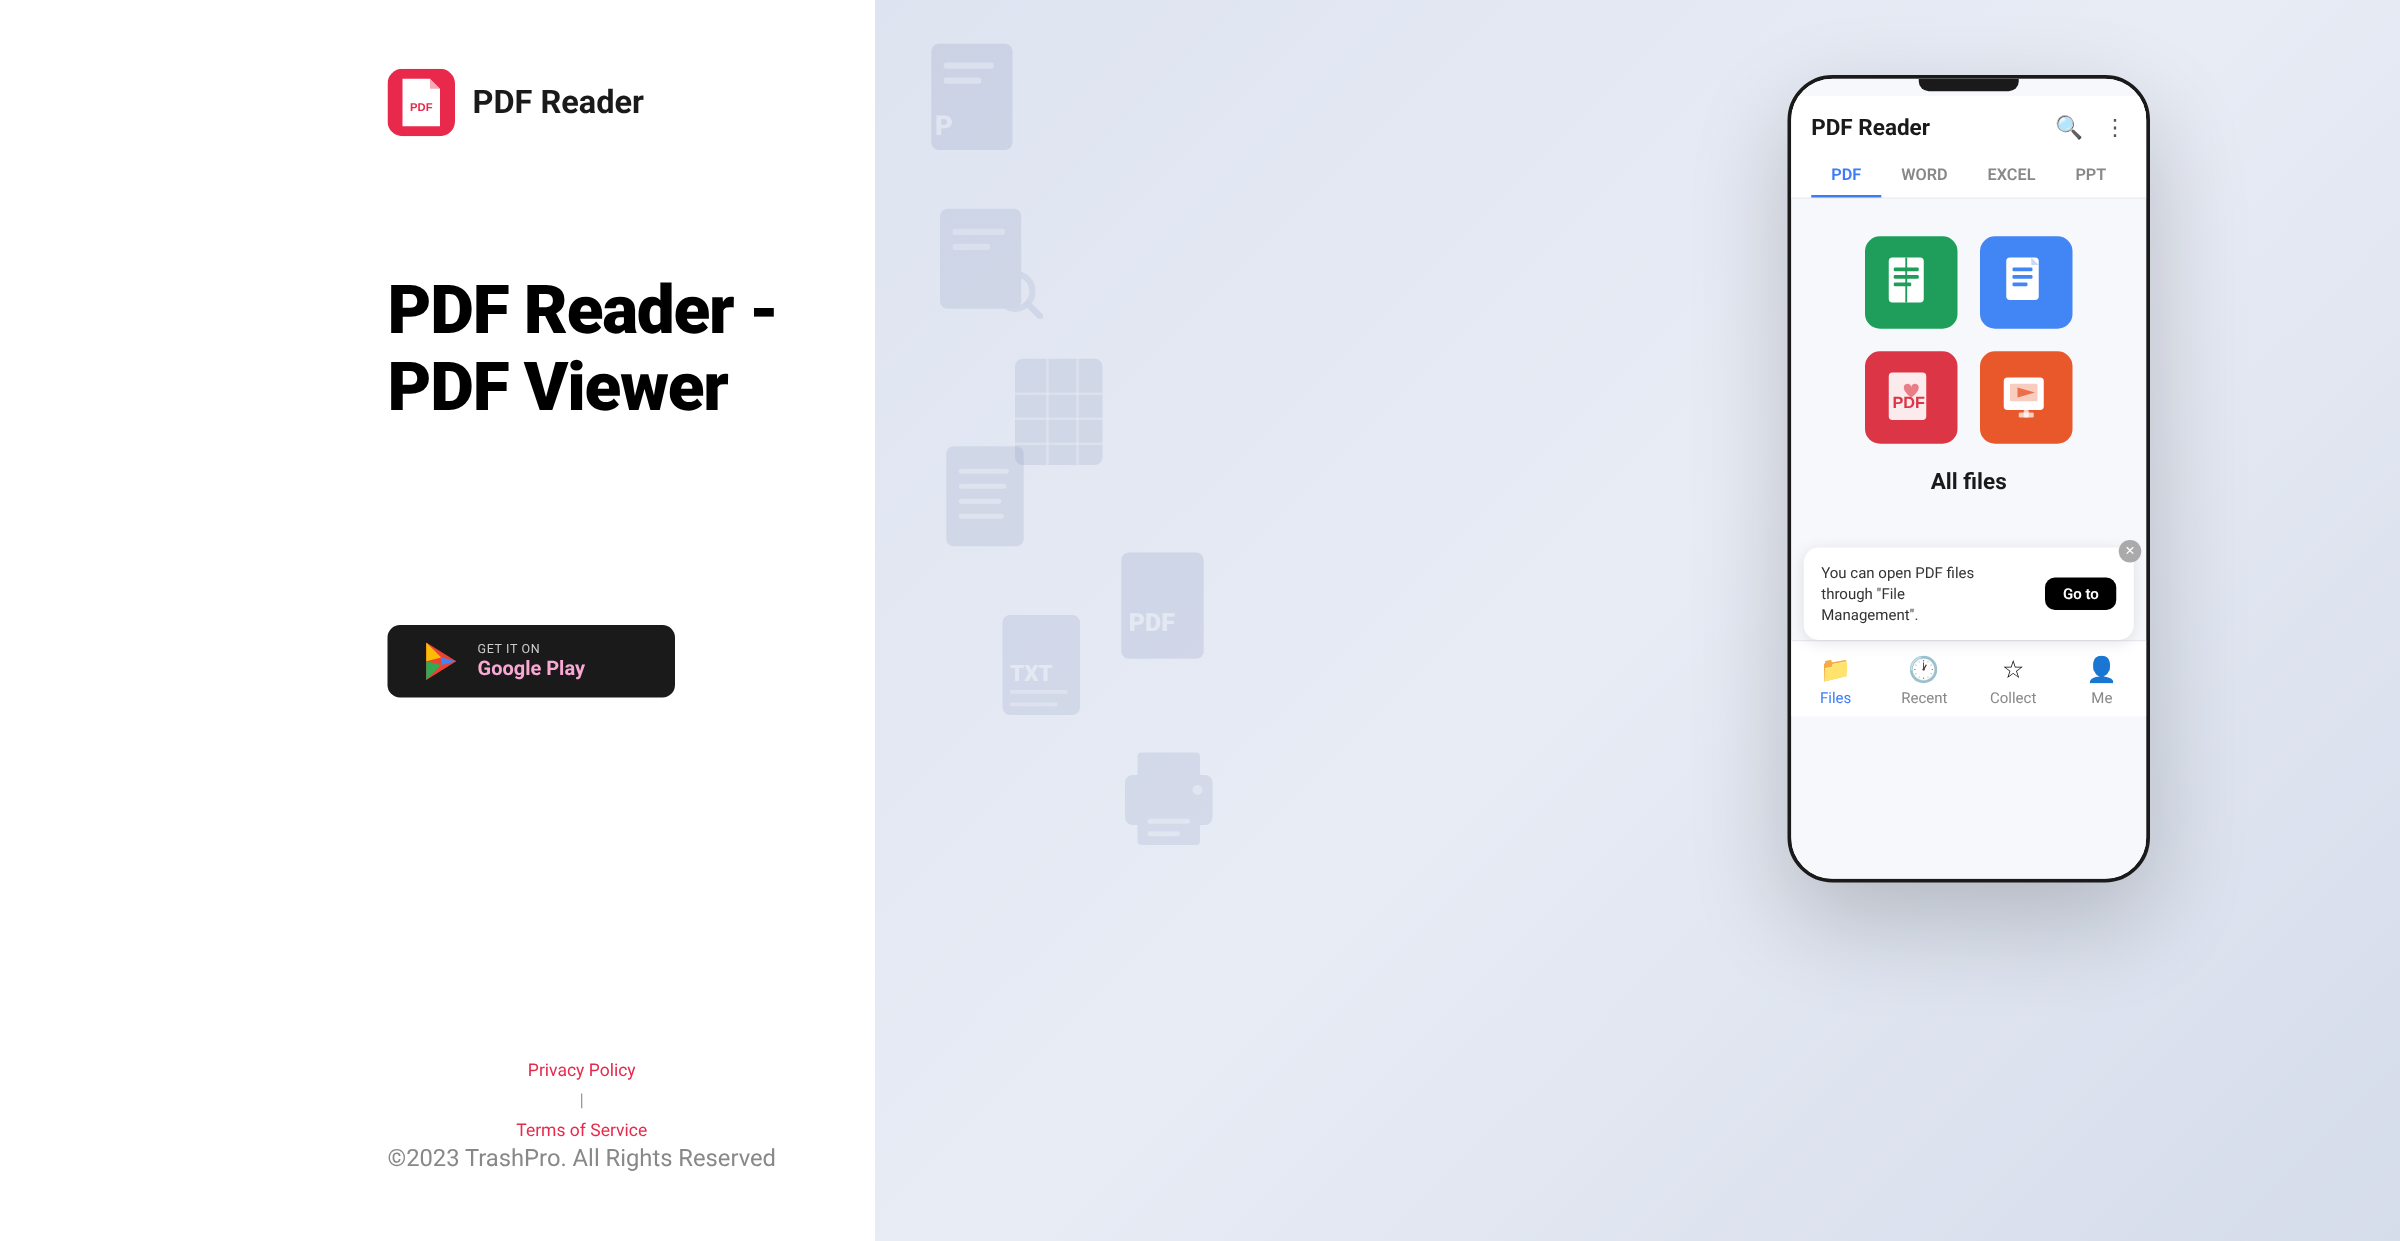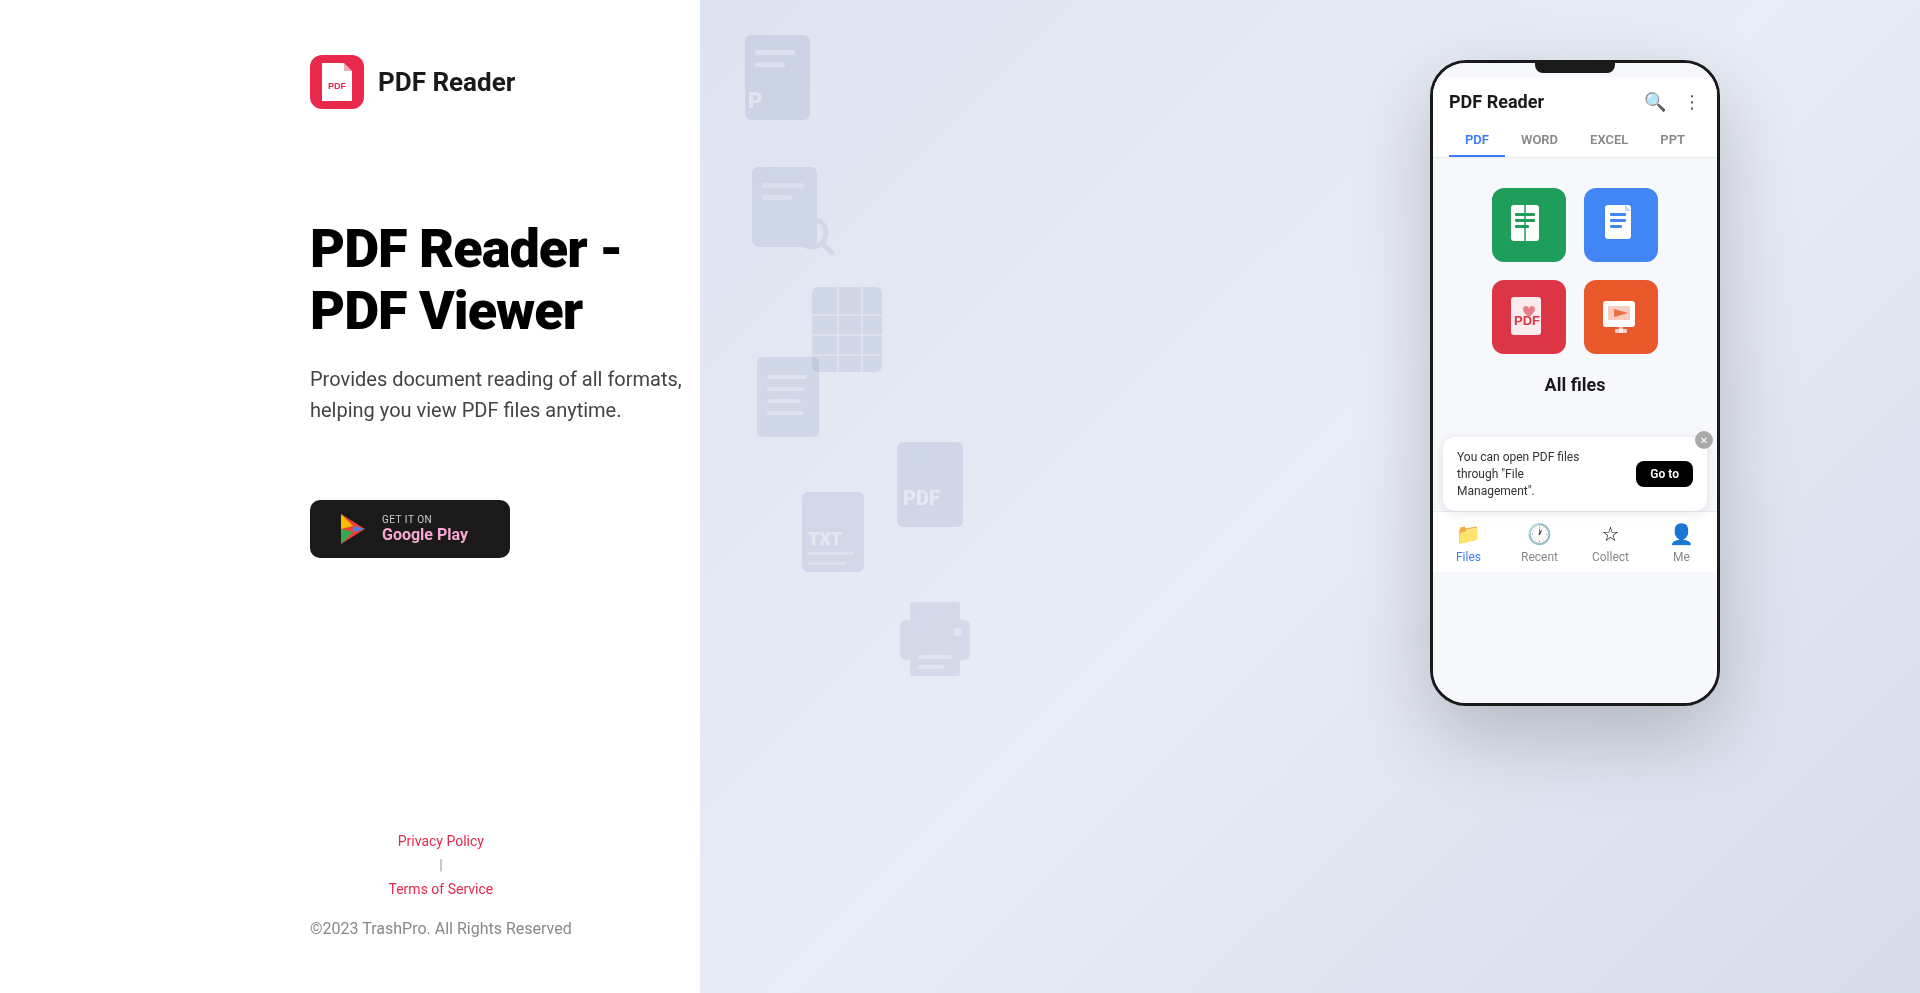--- a/index.html
+++ b/index.html
@@ -94,21 +94,21 @@
       left: 310px;
       z-index: 10;
       background: #1a1a1a;
       border-radius: 10px;
       padding: 14px 28px;
       display: flex;
       align-items: center;
       gap: 14px;
       cursor: pointer;
       text-decoration: none;
-      width: 200px;
+      width: 230px;
     }
 
     .play-icon {
       width: 30px;
       height: 30px;
       flex-shrink: 0;
     }
 
     .btn-text-group {
       display: flex;
@@ -148,22 +148,22 @@
     .footer-links a {
       color: #e8294c;
       text-decoration: none;
     }
 
     .footer-divider {
       color: #999;
     }
 
     .footer-copyright {
-      margin-top: 22px;
-      font-size: 16px;
+      margin-top: 2px;
+      font-size: 19px;
       color: #888;
     }
 
     
     .bg-icons {
       position: absolute;
       top: 0;
       left: 0;
       width: 1920px;
       height: 993px;
@@ -483,21 +483,20 @@
       </svg>
     </div>
     <span class="logo-text">PDF Reader</span>
   </div>
 
   <div class="headline">
     <h1>
       <span>PDF Reader -</span><br>
       <span>PDF Viewer</span>
     </h1>
-    <p>Provides document reading of all formats, helping you view PDF files anytime.</p>
   </div>
 
   <a class="google-play-btn" href="#">
 
     <svg class="play-icon" viewBox="0 0 30 30">
       <polygon points="3,0 27,15 3,30" fill="#ea4335"></polygon>
       <polygon points="3,0 15,12 3,15" fill="#fbbc04"></polygon>
       <polygon points="3,15 15,18 3,30" fill="#34a853"></polygon>
       <polygon points="15,12 27,15 15,18" fill="#4285f4"></polygon>
     </svg>

